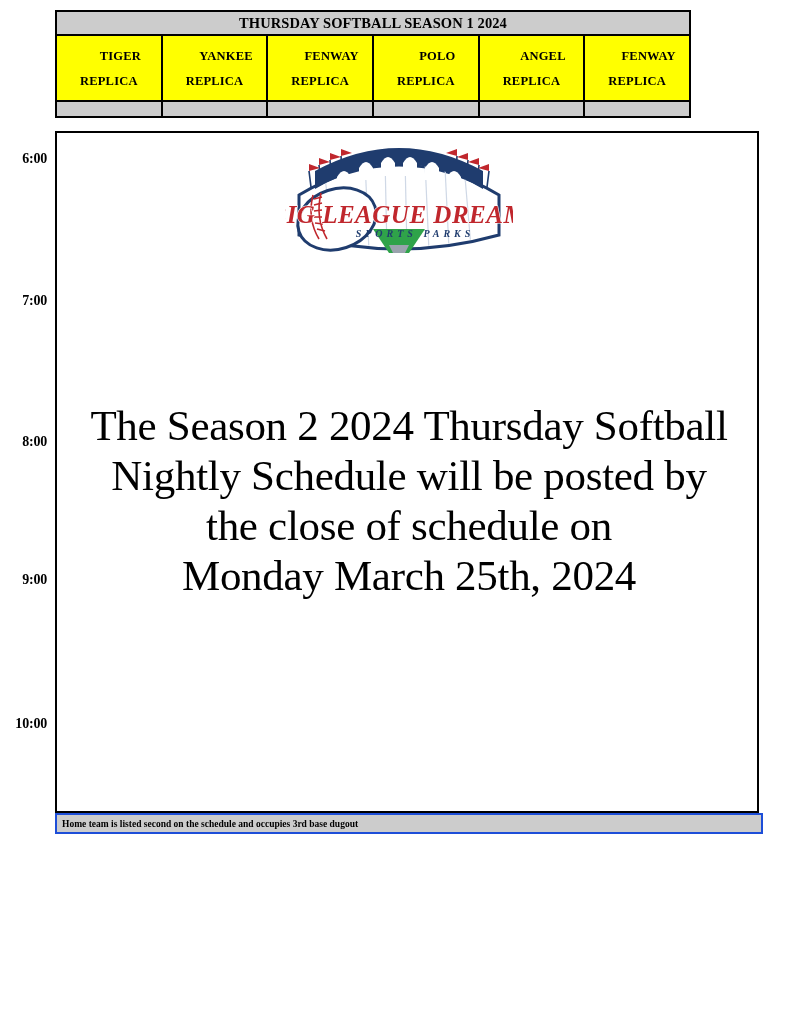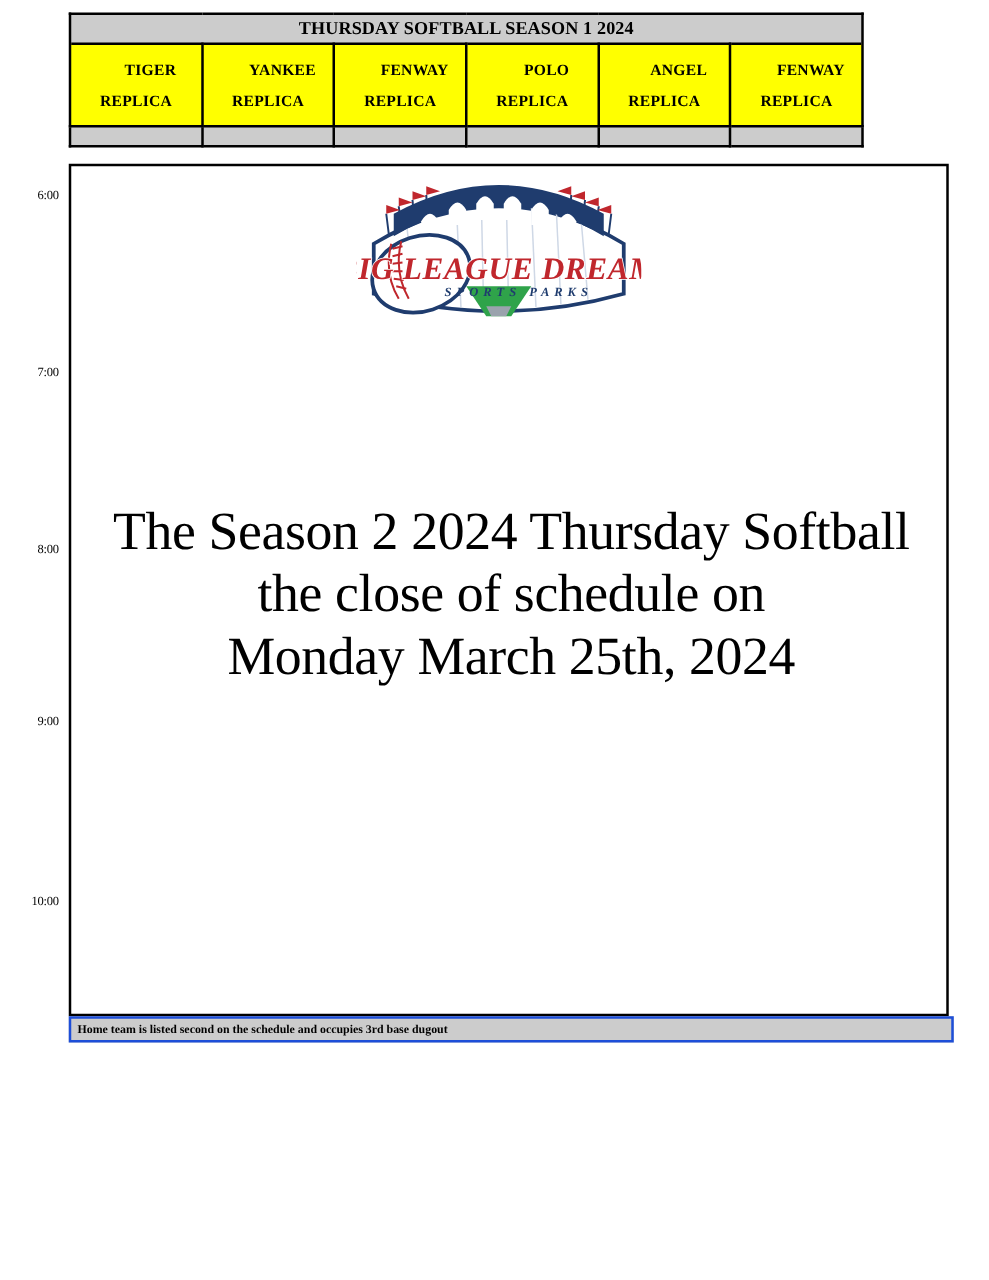--- a/index.html
+++ b/index.html
@@ -31,22 +31,22 @@
     top: 0;
     width: 55px;
     height: 840px;
   }
   .time-label {
     position: absolute;
     right: 8px;
     width: 46px;
     text-align: right;
     font-family: "Liberation Serif", serif;
-    font-weight: normal;
-    font-size: 10px;
+    font-weight: bold;
+    font-size: 14px;
     color: #000000;
     letter-spacing: -0.2px;
     line-height: 1;
   }
 
   
   .sched-table {
     position: absolute;
     left: 55px;
     top: 10px;
@@ -279,20 +279,21 @@
           </g>
         </g>
 
         <text x="120" y="86" text-anchor="middle" font-family="Liberation Serif, serif" font-weight="bold" font-style="italic" font-size="25" fill="#C0272D" stroke="#ffffff" stroke-width="1.2" paint-order="stroke" letter-spacing="0.5">BIG LEAGUE DREAMS</text>
         <text x="130" y="100" text-anchor="middle" font-family="Liberation Serif, serif" font-weight="bold" font-style="italic" font-size="10" fill="#1F3C6E" letter-spacing="4">SPORTS PARKS</text>
       </svg>
     </div>
 
     <div class="announcement">
       <span class="ln">The Season 2 2024 Thursday Softball</span>
+      <span class="ln">Nightly Schedule will be posted by</span>
       <span class="ln">the close of schedule on</span>
       <span class="ln">Monday March 25th, 2024</span>
     </div>
 
   </div>
 
   <div class="footer-note">Home team is listed second on the schedule and occupies 3rd base dugout</div>
 
 </div>
 

